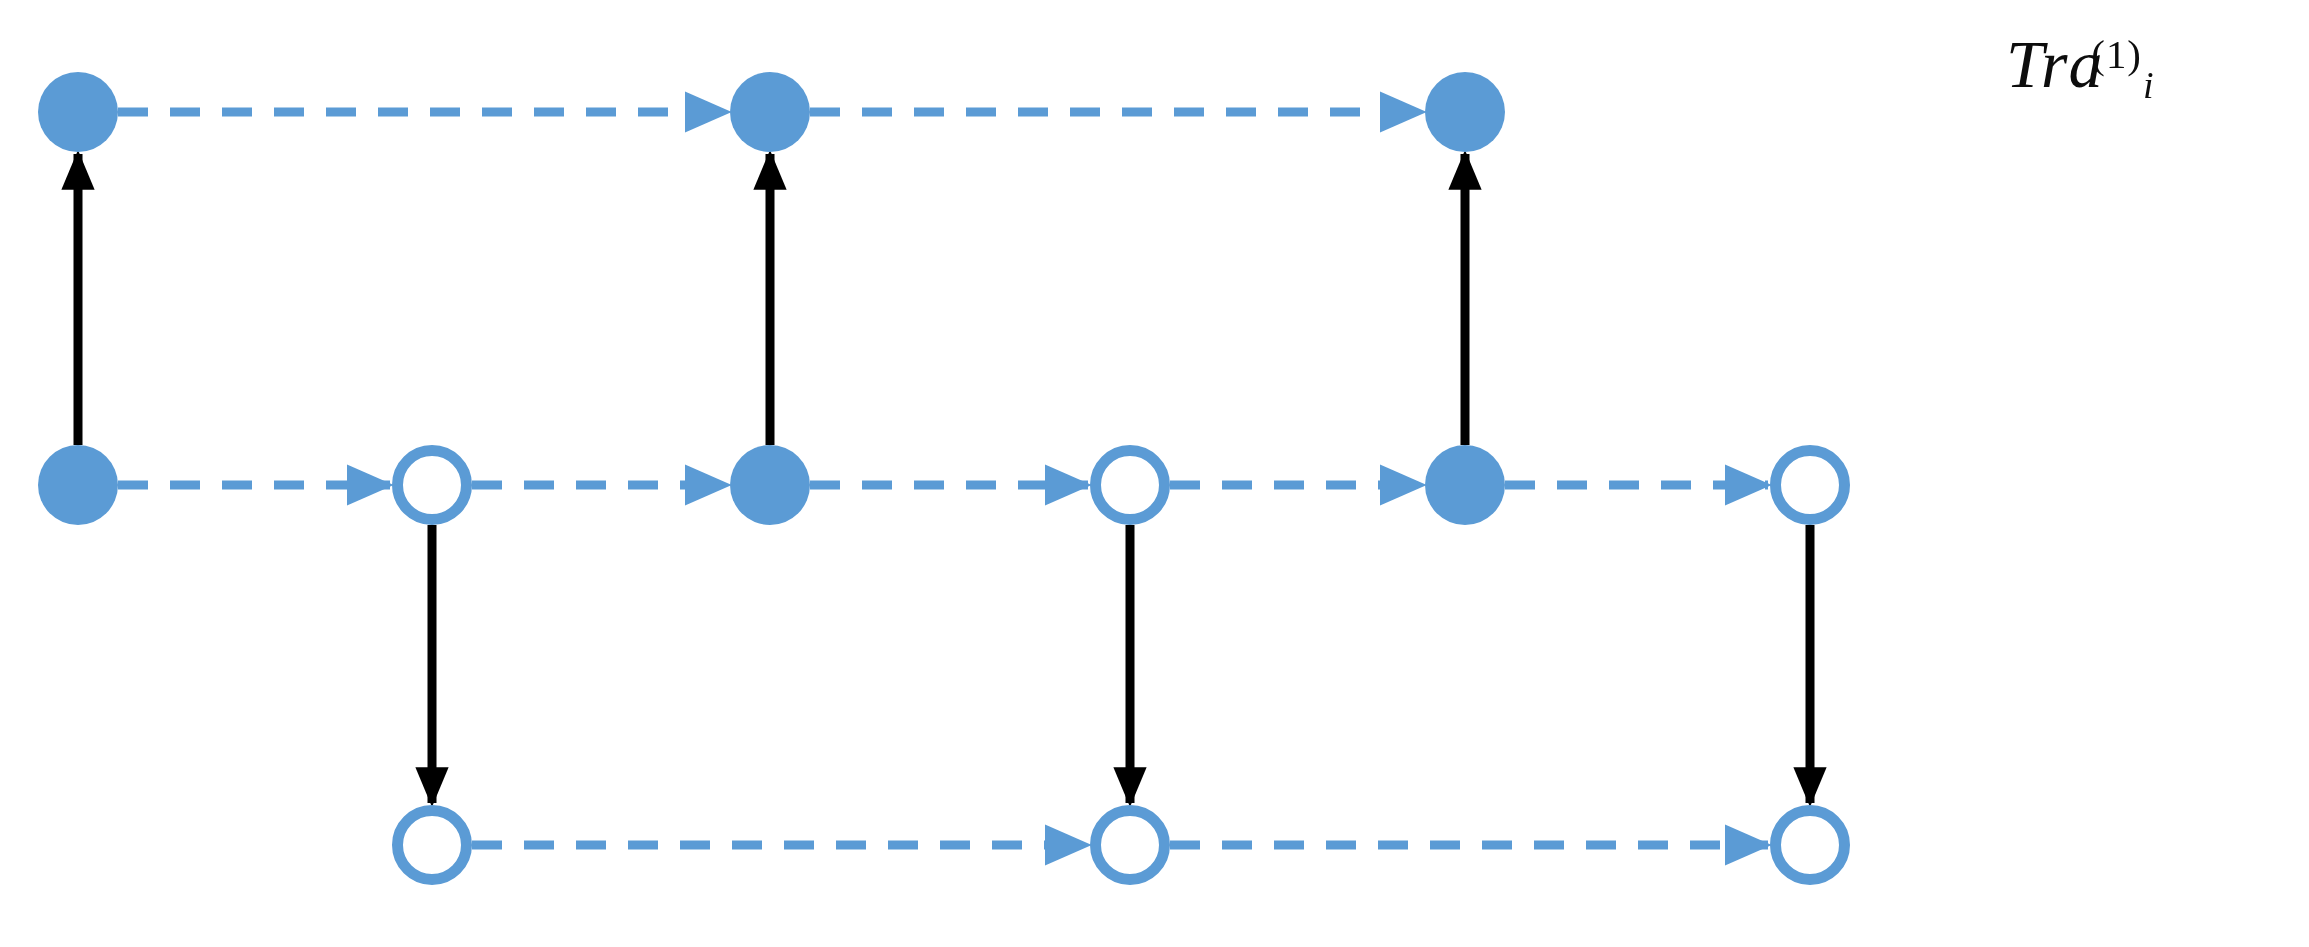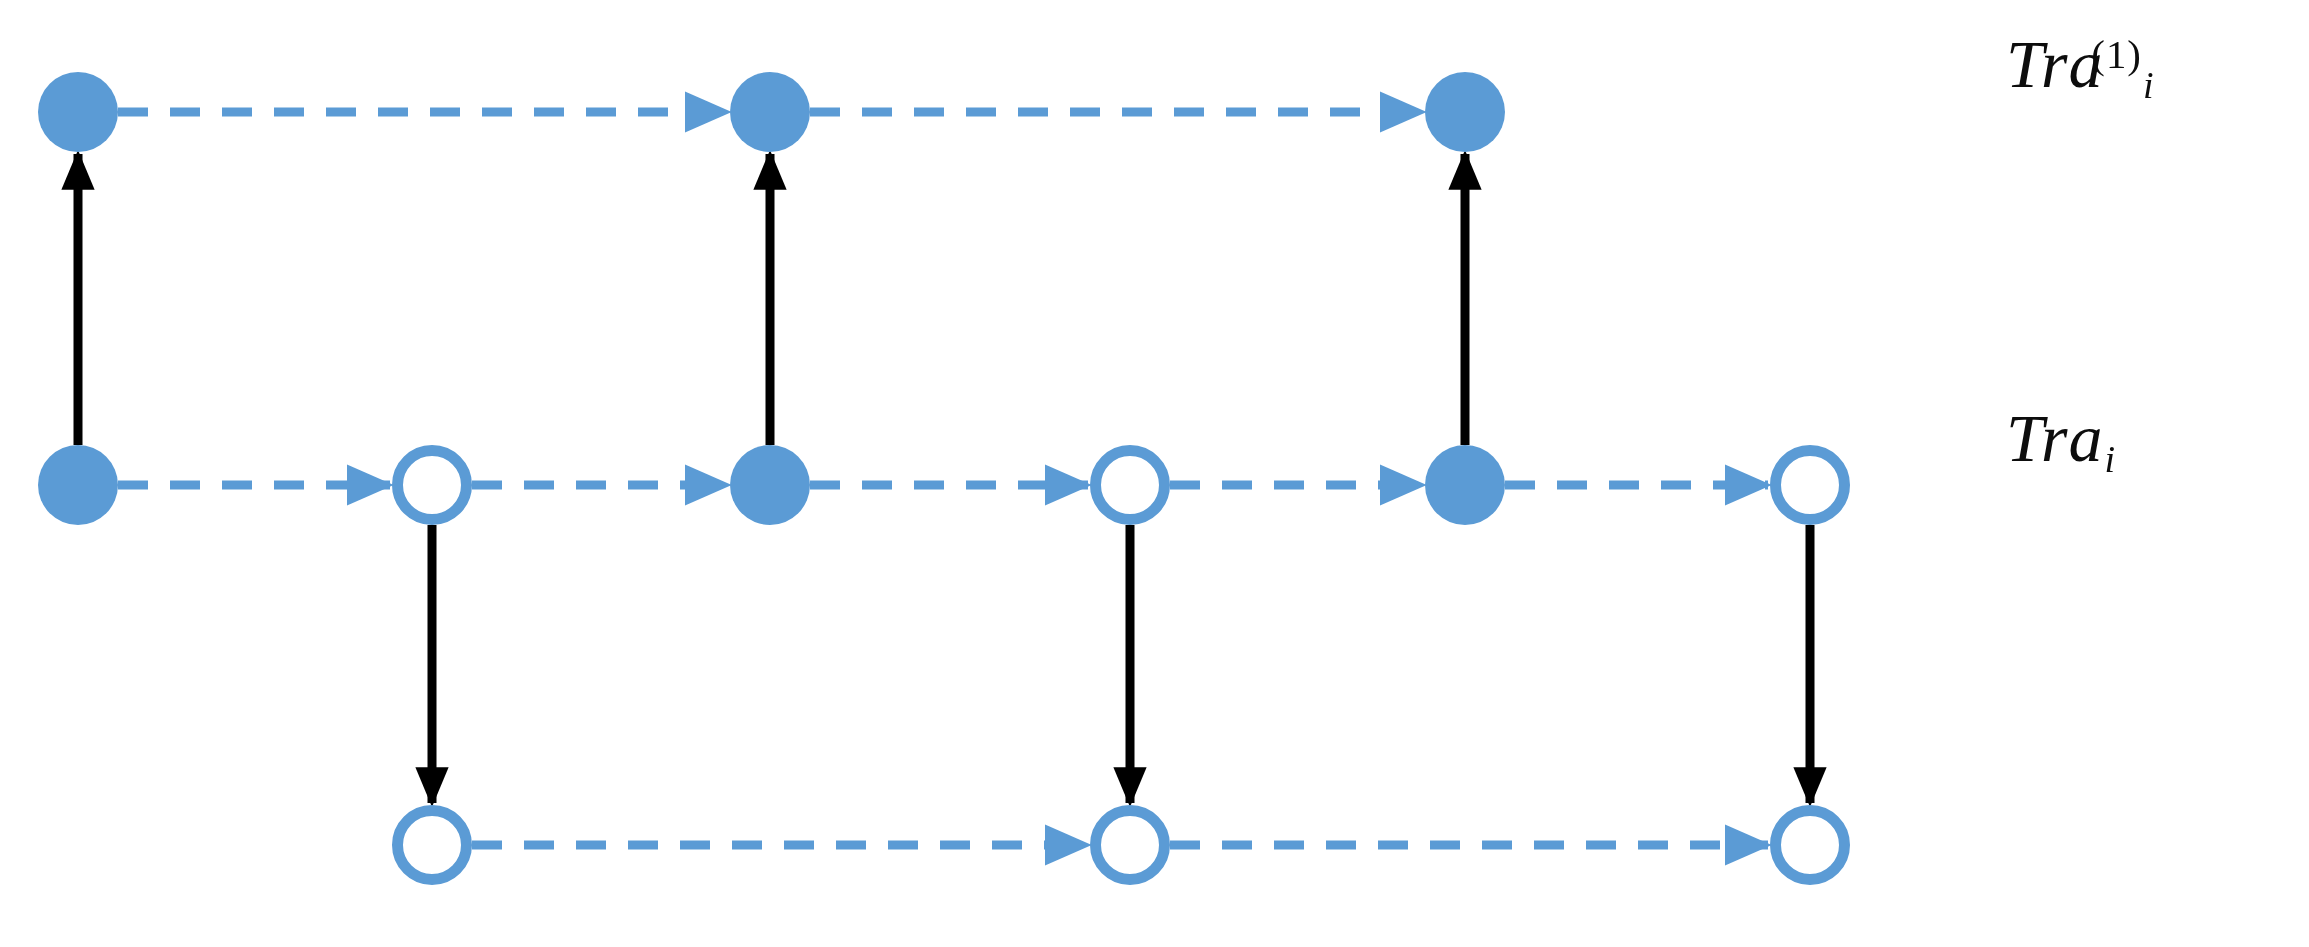--- a/index.html
+++ b/index.html
@@ -99,18 +99,15 @@
         <circle cx="432" cy="845" r="34.5" fill="#ffffff" stroke="#5B9BD5" stroke-width="11"></circle>
         <circle cx="1130" cy="845" r="34.5" fill="#ffffff" stroke="#5B9BD5" stroke-width="11"></circle>
         <circle cx="1810" cy="845" r="34.5" fill="#ffffff" stroke="#5B9BD5" stroke-width="11"></circle>
       </g>
   </svg>
 
   <div class="row-label label-1">
     <span class="base">Tra</span><span class="sup">(1)</span><span class="sub">i</span>
   </div>
 
-  <div class="row-label label-2">
-    <span class="base">Tra</span><span class="sub">i</span>
-  </div>
 
 
 </div>
 
 </body></html>

